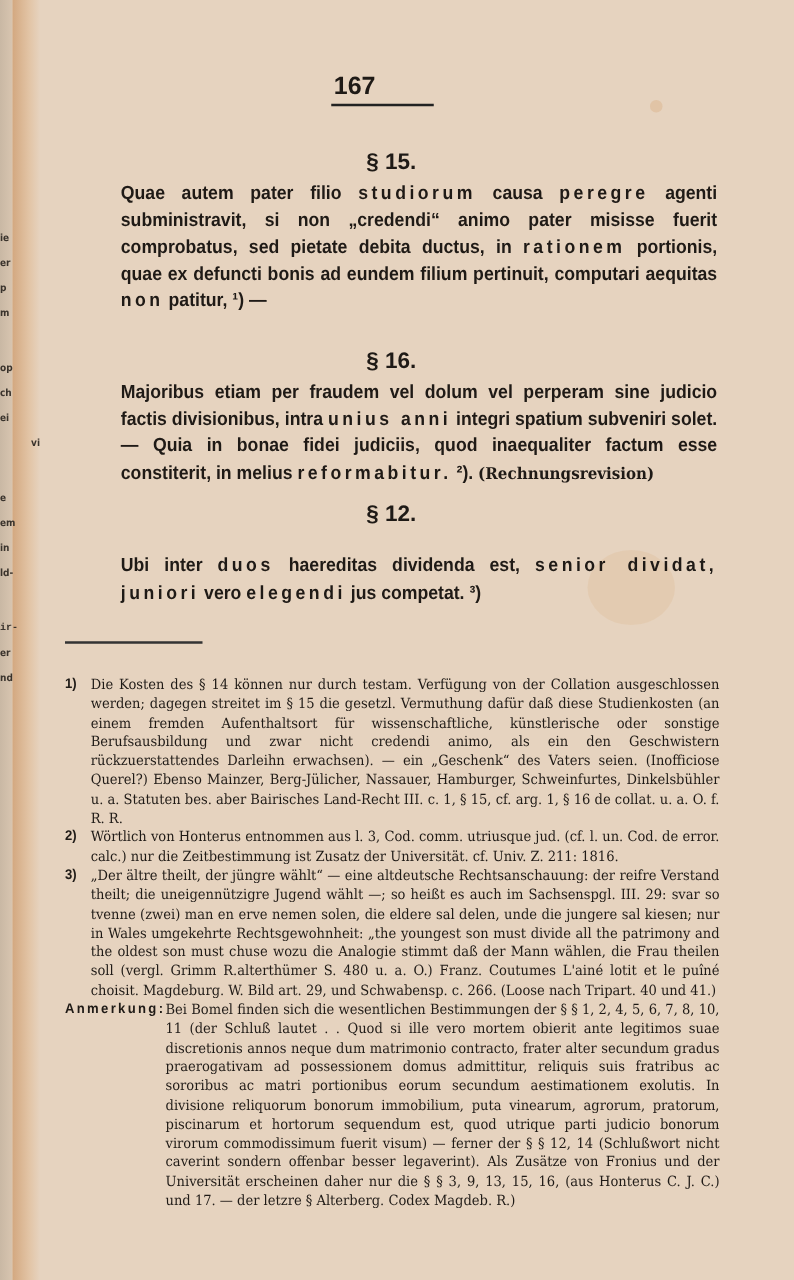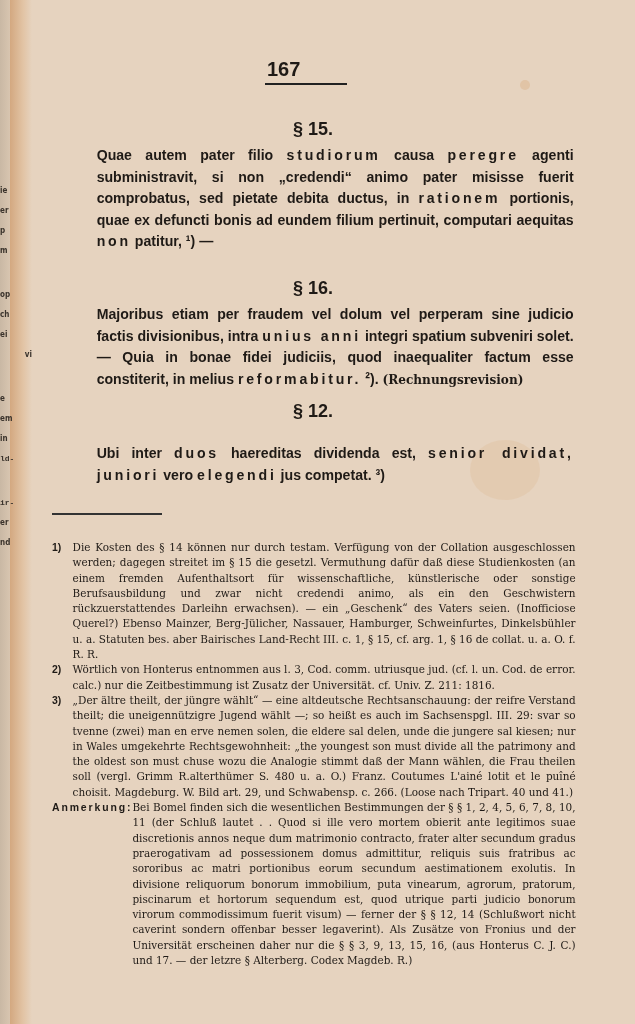--- a/index.html
+++ b/index.html
@@ -65,21 +65,21 @@
     <div style="margin-bottom: 6px;">er</div>
     <div style="margin-bottom: 6px;">p</div>
     <div style="margin-bottom: 30px;">m</div>
     <div style="margin-bottom: 6px;">op</div>
     <div style="margin-bottom: 6px;">ch</div>
     <div style="margin-bottom: 6px;">ei</div>
     <div style="margin-bottom: 30px; text-align: right;">vi</div>
     <div style="margin-bottom: 6px;">e</div>
     <div style="margin-bottom: 6px;">em</div>
     <div style="margin-bottom: 6px;">in</div>
-    <div style="margin-bottom: 30px; font-family: Liberation Mono, monospace;">ld-</div>
+    <div style="margin-bottom: 30px;">ld-</div>
     <div style="margin-bottom: 6px; font-family: Liberation Mono, monospace;">ir-</div>
     <div style="margin-bottom: 6px;">er</div>
     <div style="margin-bottom: 6px;">nd</div>
   </div>
 
 <div class="stain" style="left:520px;top:80px;width:10px;height:10px;"></div>
 <div class="stain" style="left:470px;top:440px;width:70px;height:60px;background:rgba(215,160,100,0.15);"></div>
 
 <div class="page">
   <div class="pnum">167</div>

